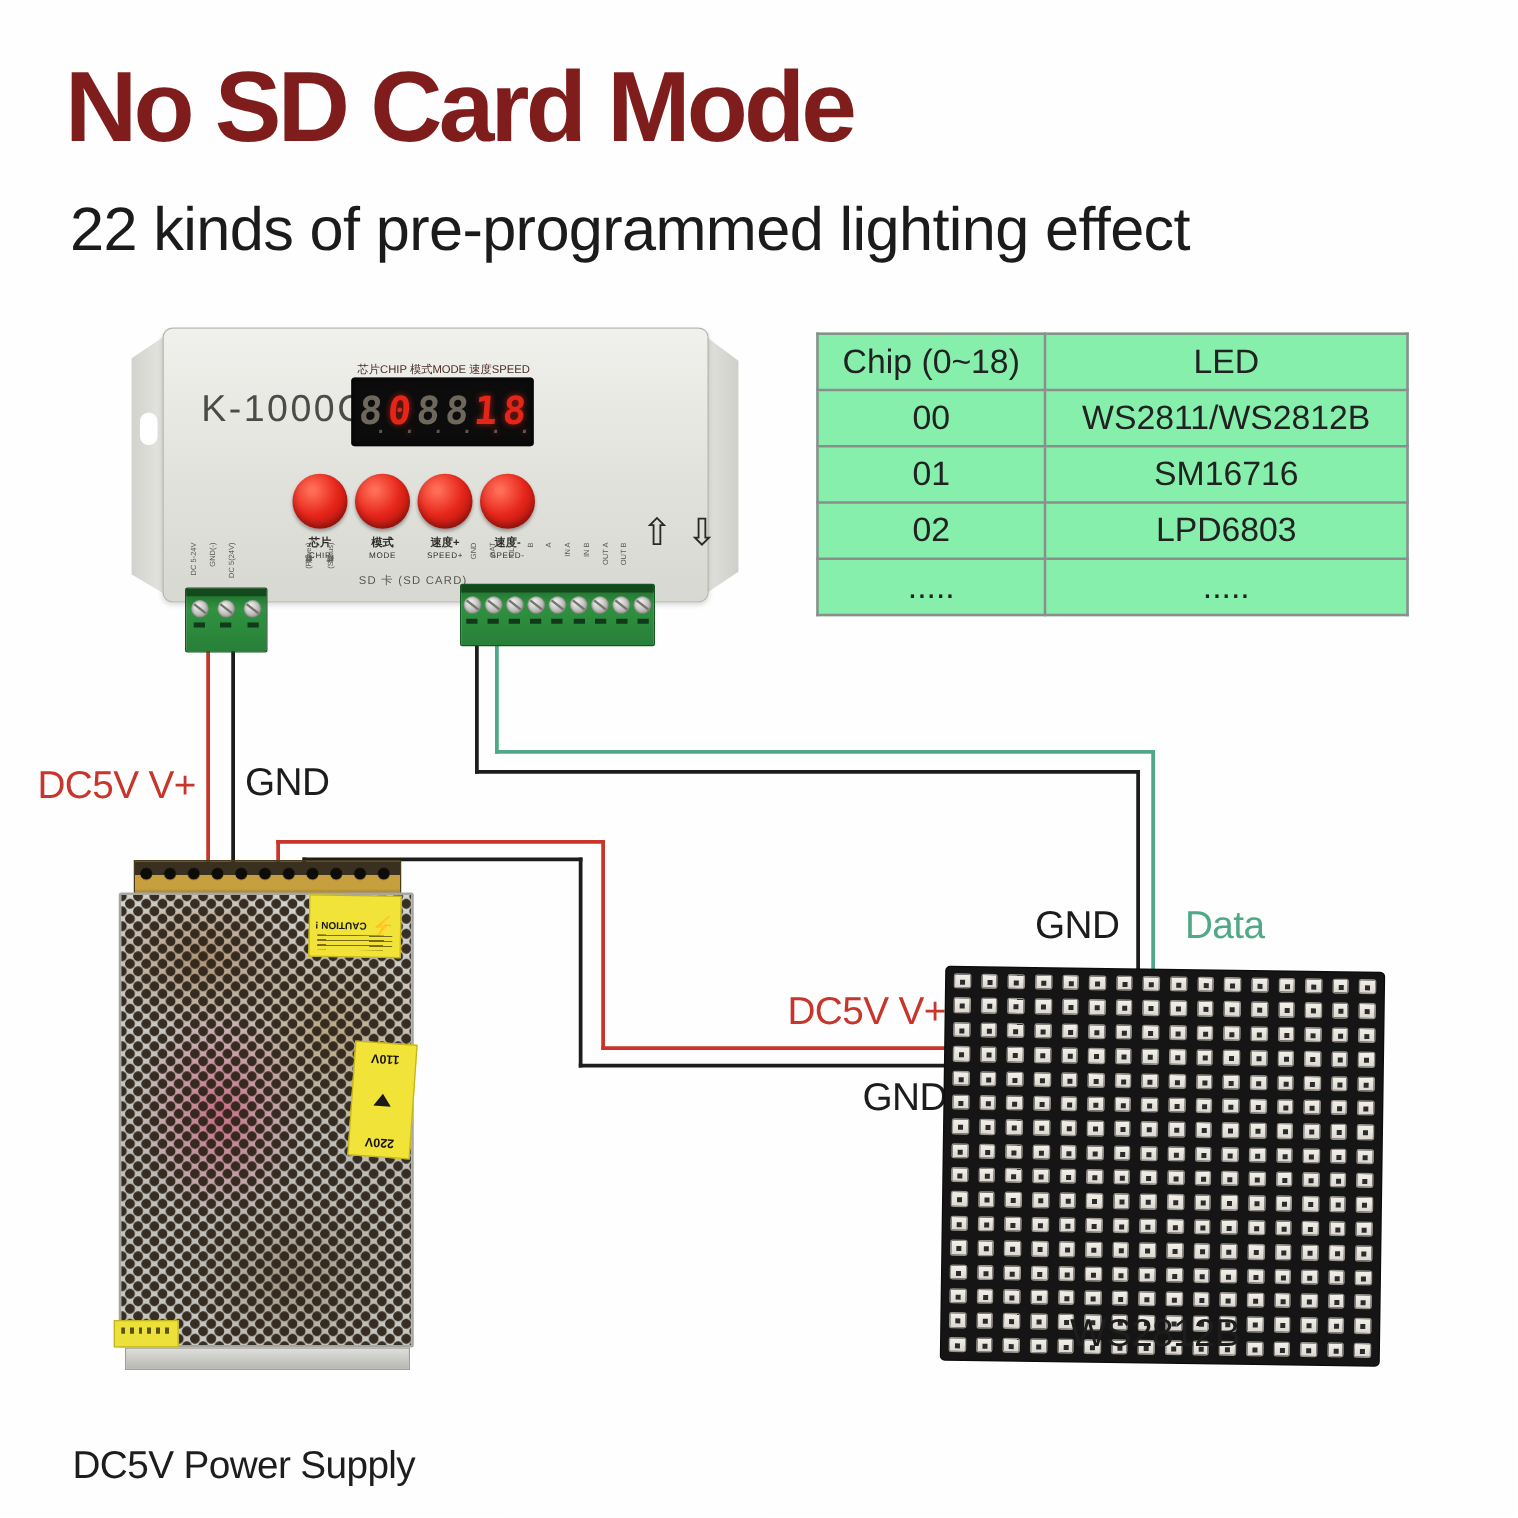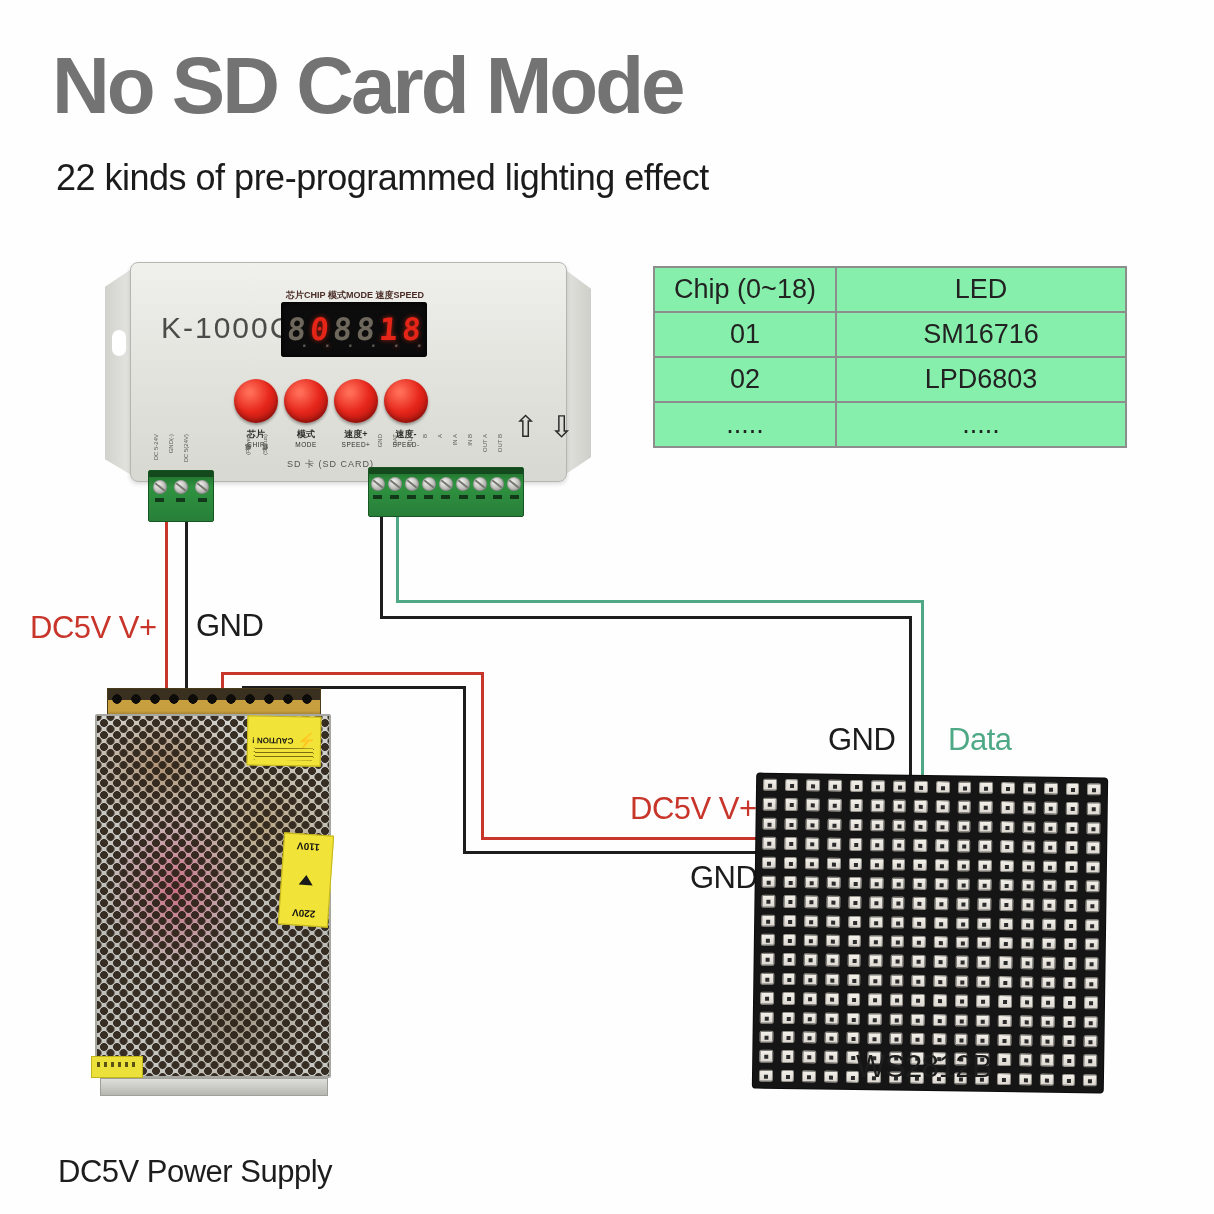--- a/index.html
+++ b/index.html
@@ -2,36 +2,36 @@
 <html style="--power: #c8352b; --ground: #1d1d1d; --data: #4fa987;"><head>
 <meta charset="utf-8">
 <style>
   html,body{margin:0;padding:0;background:#fff;}
   #canvas{position:relative;width:1214px;height:1214px;background:#fefefe;overflow:hidden;
           font-family:"Liberation Sans",sans-serif;}
   .abs{position:absolute;}
   .lbl{position:absolute;white-space:nowrap;line-height:1;}
 
   
-  .title{left:52px;top:46px;font-size:80px;font-weight:bold;color:#737373;letter-spacing:-3px;}
-  .subtitle{left:56px;top:160px;font-size:36px;color:#1b1b1b;letter-spacing:-0.5px;}
+  .title{left:52px;top:46px;font-size:80px;font-weight:bold;color:#7f1d1d;letter-spacing:-3px;}
+  .subtitle{left:56px;top:160px;font-size:49px;color:#1b1b1b;letter-spacing:-0.5px;}
 
   
   .controller{left:105px;top:262px;width:485px;height:260px;}
   .flange{position:absolute;background:linear-gradient(90deg,#d2d2cd,#e6e6e2);}
   .flange-l{left:0;top:6px;width:28px;height:208px;clip-path:polygon(100% 0,100% 100%,0 92%,0 9%);}
   .flange-r{left:458px;top:6px;width:28px;height:208px;clip-path:polygon(0 0,100% 10%,100% 91%,0 100%);
             background:linear-gradient(90deg,#e3e3df,#cfcfca);}
   .keyhole{position:absolute;left:7px;top:62px;width:14px;height:26px;background:#fff;border-radius:7px;}
   .ctrl-body{position:absolute;left:25px;top:0;width:435px;height:218px;border-radius:8px;
              background:linear-gradient(180deg,#f0f0ec,#e2e2dd 55%,#d8d8d2);
              border:1px solid #b6b6b0;box-shadow:0 2px 4px rgba(0,0,0,.15);}
   .model{position:absolute;left:56px;top:51px;font-size:30px;color:#4b4b49;letter-spacing:2px;}
   .disp-caption{position:absolute;left:170px;top:27px;width:160px;text-align:center;
-                font-size:9px;font-weight:bold;color:#4a2c26;letter-spacing:0;}
+                font-size:9px;font-weight:normal;color:#4a2c26;letter-spacing:0;}
   .display{position:absolute;left:176px;top:40px;width:146px;height:55px;background:#0c0c0c;
            border-radius:3px;display:flex;align-items:center;justify-content:center;gap:2px;
            box-shadow:inset 0 0 6px #000;}
   .digit{position:relative;width:21px;text-align:center;font-family:"DejaVu Sans Mono",monospace;
          font-weight:bold;font-size:31px;line-height:1;color:#6d675c;transform:skewX(-5deg);}
   .digit::after{content:".";position:absolute;right:-3px;bottom:-4px;font-size:14px;color:#5c5750;}
   .digit.lit{color:#e52517;text-shadow:0 0 5px rgba(235,45,25,.65);}
   .btns{position:absolute;left:128px;top:117px;display:flex;gap:4px;}
   .btn-col{width:46px;display:flex;flex-direction:column;align-items:center;}
   .btn{width:44px;height:44px;border-radius:50%;
@@ -282,20 +282,24 @@
 
   <table class="chip-table">
     <thead>
       <tr>
         <th class="c1">Chip (0~18)</th>
         <th>LED</th>
       </tr>
     </thead>
     <tbody>
         <tr>
+          <td class="c1">00</td>
+          <td>WS2811/WS2812B</td>
+        </tr>
+        <tr>
           <td class="c1">01</td>
           <td>SM16716</td>
         </tr>
         <tr>
           <td class="c1">02</td>
           <td>LPD6803</td>
         </tr>
         <tr>
           <td class="c1">.....</td>
           <td>.....</td>

